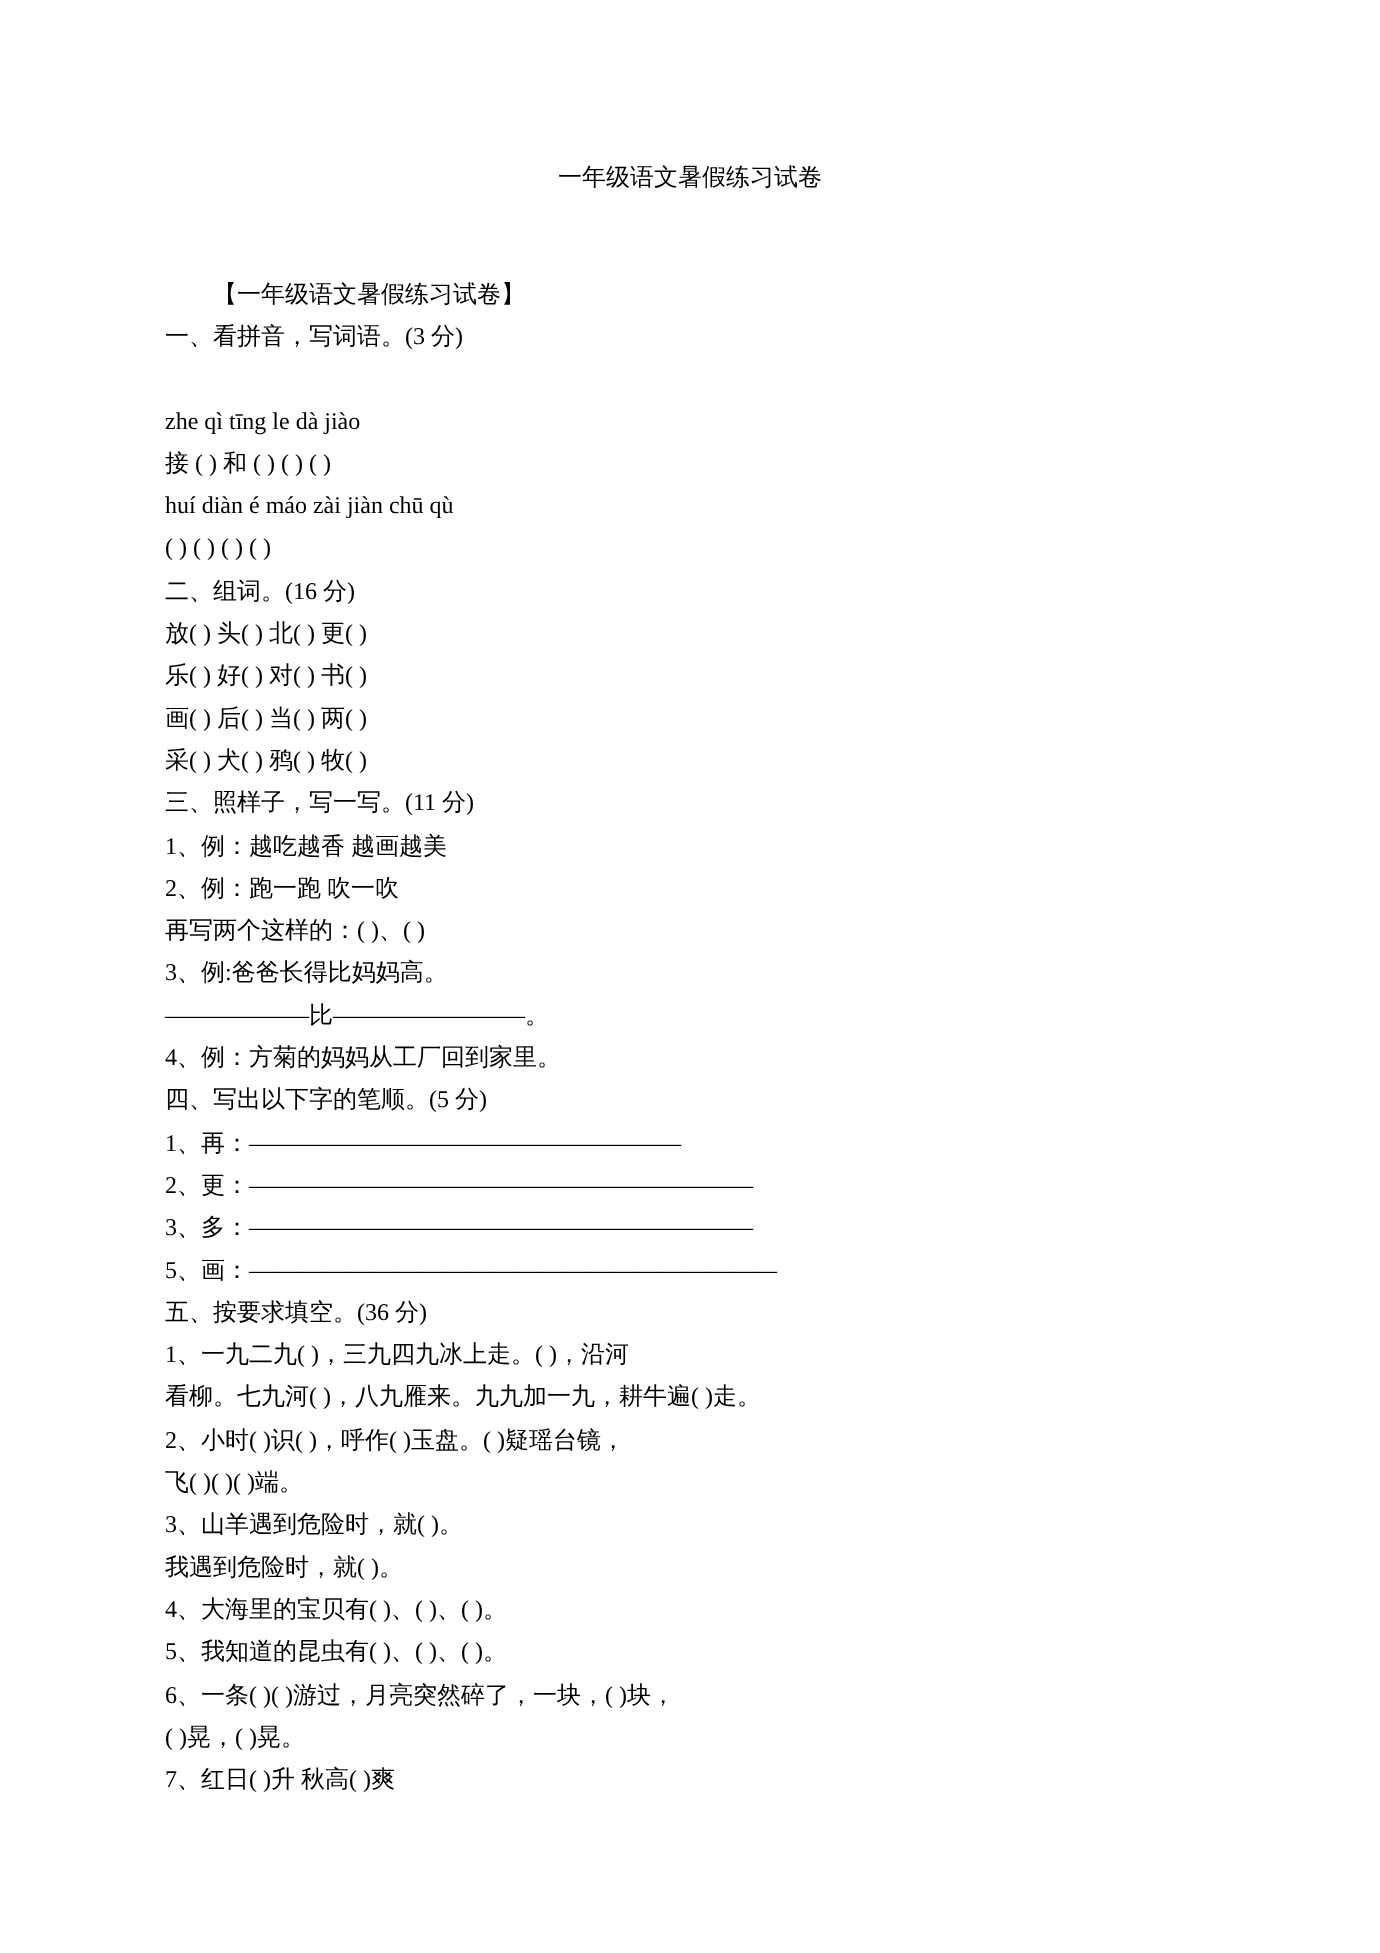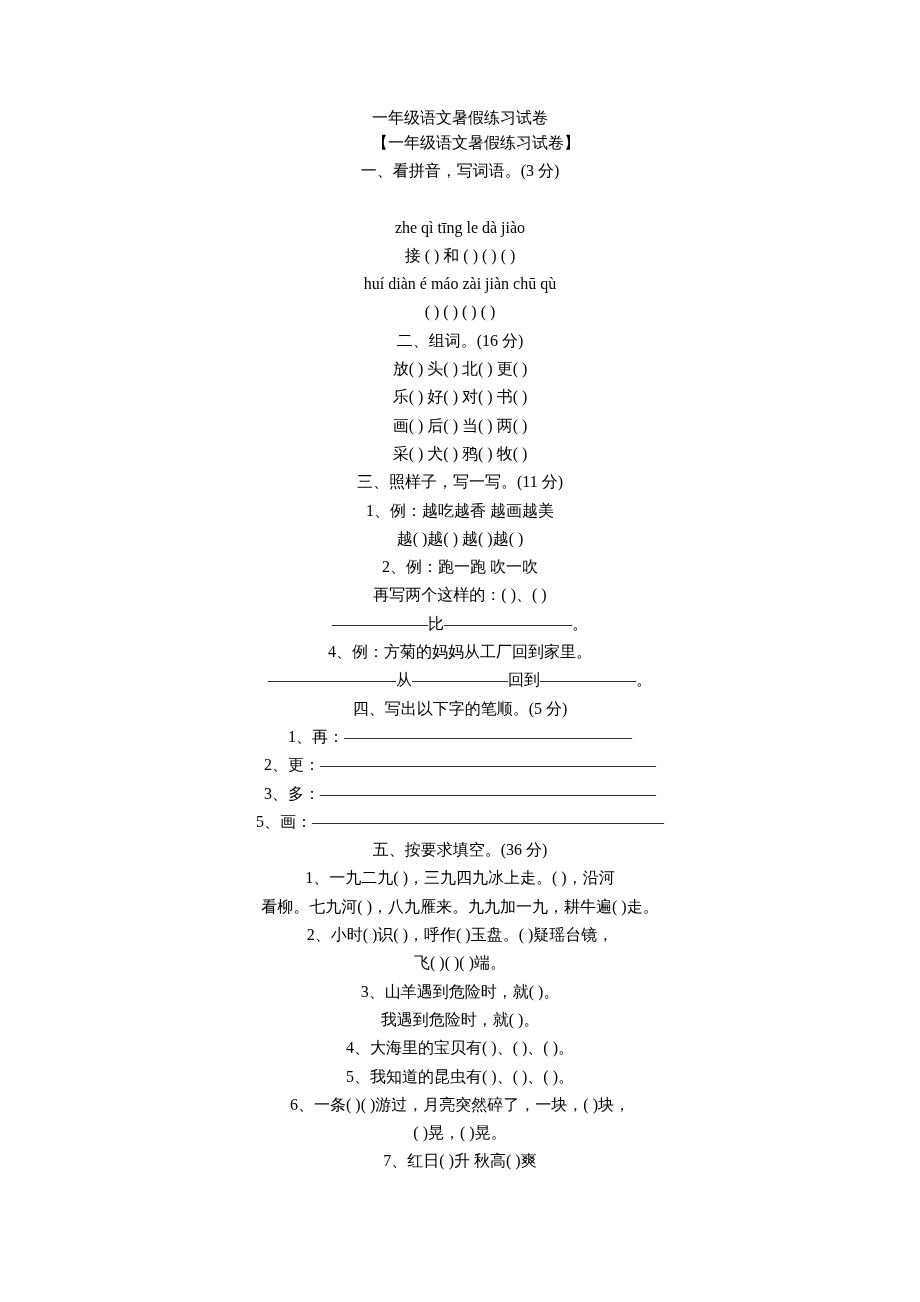--- a/index.html
+++ b/index.html
@@ -1,30 +1,30 @@
 <!DOCTYPE html>
 <html><head>
   <meta charset="utf-8">
   <style>
     * {
       margin: 0;
       padding: 0;
       box-sizing: border-box;
-      text-align: center;
     }
     body {
       background: #ffffff;
       font-family: "SimSun", "宋体", serif;
       width: 920px;
       height: 1302px;
       padding: 108px 110px 0 110px;
     }
     .title {
       text-align: center;
       font-size: 16px;
+      margin-bottom: 54px;
       font-weight: normal;
     }
     .content {
       font-size: 16px;
       line-height: 28.3px;
     }
     .indent {
       text-indent: 2em;
     }
     .gap {
@@ -44,26 +44,25 @@
     <div>接 ( )  和 ( ) ( ) ( )</div>
     <div>huí diàn é máo zài jiàn chū qù</div>
     <div>( ) ( ) ( ) ( )</div>
     <div>二、组词。(16 分)</div>
     <div>放( )  头( )  北( )  更( )</div>
     <div>乐( )  好( )  对( )  书( )</div>
     <div>画( )  后( )  当( )  两( )</div>
     <div>采( )  犬( )  鸦( )  牧( )</div>
     <div>三、照样子，写一写。(11 分)</div>
     <div>1、例：越吃越香  越画越美</div>
-    <div>越( )越( )  越( )越( )</div>
     <div>2、例：跑一跑  吹一吹</div>
     <div>再写两个这样的：( )、( )</div>
+    <div>3、例:爸爸长得比妈妈高。</div>
     <div>——————比————————。</div>
     <div>4、例：方菊的妈妈从工厂回到家里。</div>
-    <div>————————从——————回到——————。</div>
     <div>四、写出以下字的笔顺。(5 分)</div>
     <div>1、再：——————————————————</div>
     <div>2、更：—————————————————————</div>
     <div>3、多：—————————————————————</div>
     <div>5、画：——————————————————————</div>
     <div>五、按要求填空。(36 分)</div>
     <div>1、一九二九( )，三九四九冰上走。( )，沿河</div>
     <div>看柳。七九河( )，八九雁来。九九加一九，耕牛遍( )走。</div>
     <div>2、小时( )识( )，呼作( )玉盘。( )疑瑶台镜，</div>
     <div>飞( )( )( )端。</div>

